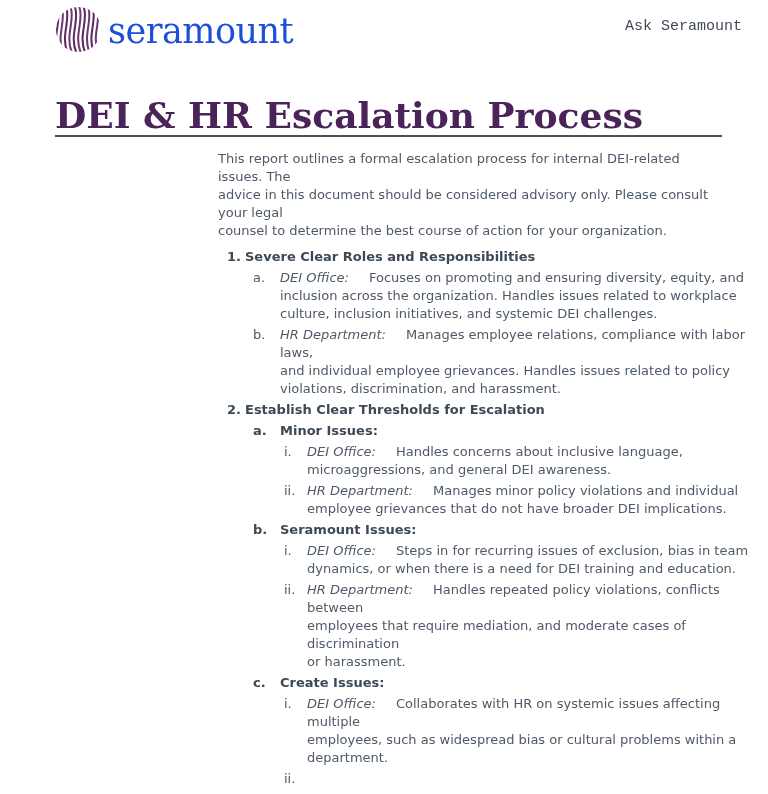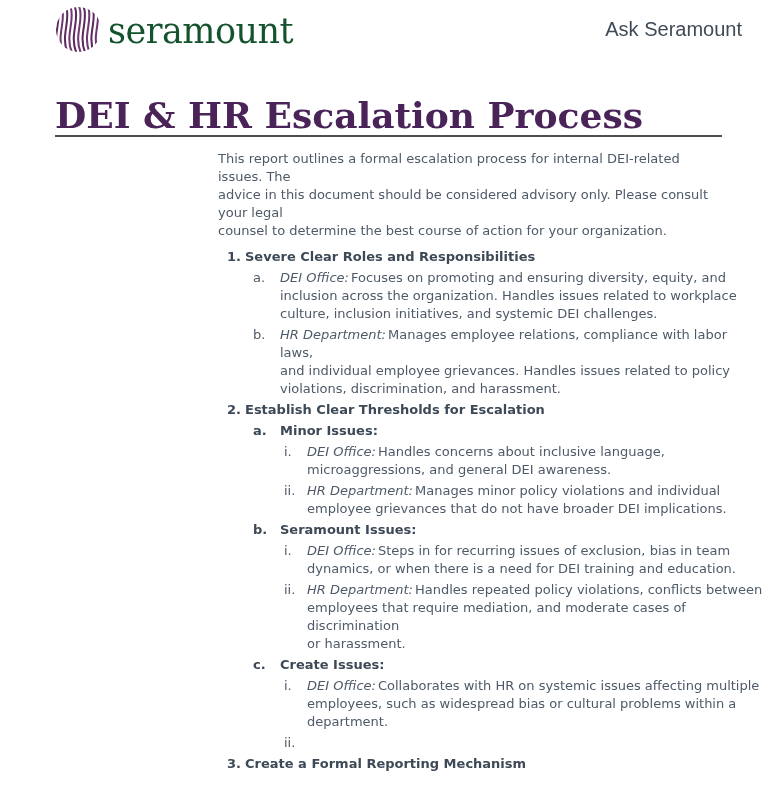--- a/index.html
+++ b/index.html
@@ -9,26 +9,26 @@
     font-family:"DejaVu Sans", sans-serif;
     color:#4e5a68;
   }
 
   
   #logo-mark { position:absolute; left:55px; top:6px; width:47px; height:47px; }
   #wordmark {
     position:absolute; left:108px; top:10px;
     font-family:"DejaVu Serif", serif;
     font-size:35px; line-height:42px; letter-spacing:-0.5px;
-    color:#14532d;
+    color:#1d4ed8;
   }
   #ask-link {
     position:absolute; right:26px; top:18px;
-    font-family:Liberation Sans, sans-serif;
-    font-size:20px; color:#414b58; text-decoration:none; cursor:pointer;
+    font-family:Liberation Mono, monospace;
+    font-size:15px; color:#414b58; text-decoration:none; cursor:pointer;
   }
 
   
   #doc-title {
     position:absolute; left:55px; top:99px;
     font-family:"DejaVu Serif", serif;
     font-weight:bold; font-size:36px; line-height:32px;
     color:#4a2458; letter-spacing:0px;
   }
   #title-rule {
@@ -44,21 +44,21 @@
   }
   .row { display:flex; margin-bottom:3px; }
   .row.extra-top { margin-top:2px; }
   .lvl1 { padding-left:227px; }
   .lvl1 .marker { width:18px; flex:none; }
   .lvl2 { padding-left:253px; }
   .lvl2 .marker { width:27px; flex:none; }
   .lvl3 { padding-left:284px; }
   .lvl3 .marker { width:23px; flex:none; }
   .content { white-space:pre-line; max-width:470px; }
-  .lead { font-style:italic; padding-right:2px;margin-top:24px; }
+  .lead { font-style:italic; padding-right:20px;margin-top:24px; }
   .row.bold { font-weight:bold; color:#3d4956; }
 </style>
 </head>
 <body>
 
 <div id="page">
 
   <svg id="logo-mark" viewBox="0 0 48 48" xmlns="http://www.w3.org/2000/svg">
     <defs>
         <clipPath id="lc">

